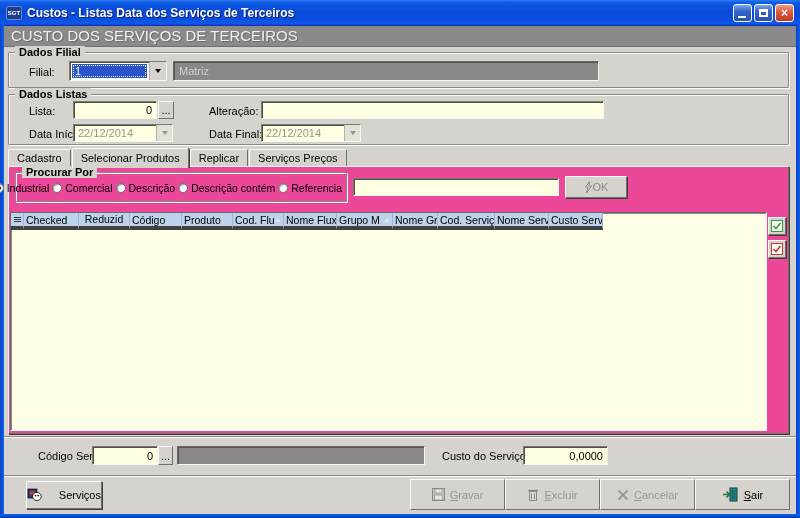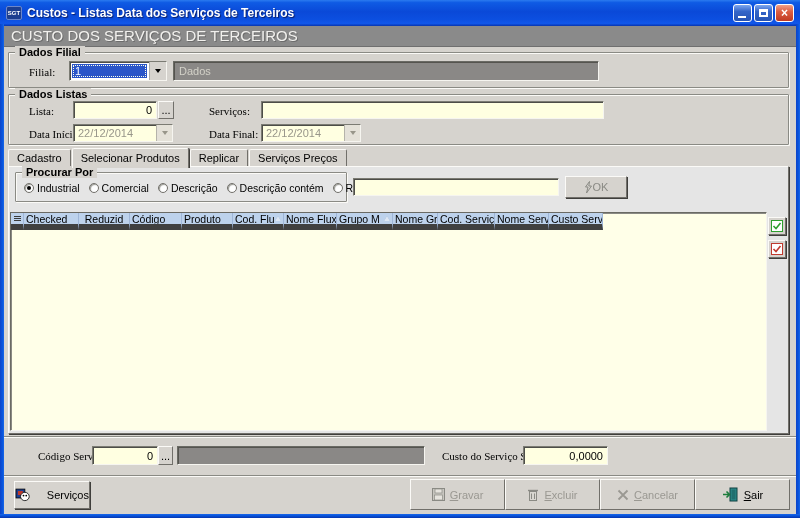--- a/index.html
+++ b/index.html
@@ -32,21 +32,21 @@
   .glyph-max{width:9px;height:8px;border:2px solid #fff;border-top-width:3px;}
   
   .band{position:absolute;left:4px;right:4px;top:26px;height:21px;background:#8a8a8a;
     border-bottom:1px solid #6f6f6f;color:#f2f1ee;font-size:15px;line-height:20px;padding-left:7px;
     text-shadow:1px 1px 0 #6c6c6c;white-space:nowrap;overflow:hidden;}
   
   .gbox{position:absolute;border:1px solid #8a8a84;border-radius:1px;
     box-shadow:inset 1px 1px 0 #fbfaf7, 1px 1px 0 #fbfaf7;}
   .gbox .legend{position:absolute;top:-7px;left:6px;background:#d6d3ce;padding:0 4px;
     font-weight:bold;font-size:11px;line-height:12px;}
-  .lbl{position:absolute;font-size:11px;line-height:12px;white-space:nowrap;font-family:Liberation Serif, serif;}
+  .lbl{position:absolute;font-size:11px;line-height:12px;white-space:nowrap;}
   
   .field{position:absolute;background:#ffffe1;border:1px solid;border-color:#7b7b73 #f6f5f0 #f6f5f0 #7b7b73;
     box-shadow:inset 1px 1px 0 #4d4d48;display:flex;align-items:center;padding:0 4px;overflow:hidden;white-space:nowrap;}
   .field.right{justify-content:flex-end;}
   .fieldgray{position:absolute;background:#8a8886;border:1px solid;border-color:#6a6a64 #f6f5f0 #f6f5f0 #6a6a64;
     box-shadow:inset 1px 1px 0 #55544f;color:#d3d1c8;display:flex;align-items:center;padding:0 5px;overflow:hidden;}
   
   .btn{position:absolute;background:#d6d3ce;border:1px solid;border-color:#fbfaf7 #716f6a #716f6a #fbfaf7;
     box-shadow:1px 1px 0 #3f3e3b;display:flex;align-items:center;justify-content:center;font-size:11px;}
   .btn.noshadow{box-shadow:none;}
@@ -63,33 +63,33 @@
   .datecombo .cbtn{width:16px;background:#e4e1d8;border-left:1px solid #b5b3aa;display:flex;align-items:center;justify-content:center;}
   .datecombo .arr{border-top-color:#98968a;}
   
   #tabs-bar{position:absolute;left:8px;top:147px;height:20px;display:flex;align-items:center;z-index:6;}
   .tab{height:17px;line-height:16px;padding:0 8px;background:#d6d3ce;margin-right:1px;
     border:1px solid #716f6a;border-bottom:none;border-top-color:#fbfaf7;border-left-color:#fbfaf7;
     border-radius:2px 2px 0 0;font-size:11px;white-space:nowrap;}
   .tab.active{height:20px;line-height:19px;position:relative;z-index:7;margin-bottom:-1px;
     box-shadow:1px 0 0 #3f3e3b;}
   
-  #tab-panel{position:absolute;left:8px;top:166px;width:781px;height:268px;background:#e5e5e5;
+  #tab-panel{position:absolute;left:8px;top:166px;width:781px;height:268px;background:#ec4899;
     border:1px solid;border-color:#fbfaf7 #716f6a #716f6a #fbfaf7;box-shadow:1px 1px 0 #3f3e3b;}
-  #radio-row{position:absolute;left:8px;top:9px;right:4px;display:flex;align-items:center;gap:9px;
-    white-space:nowrap;font-size:10.5px;}
+  #radio-row{position:absolute;left:8px;top:9px;right:4px;display:flex;align-items:center;gap:3px;
+    white-space:nowrap;font-size:10.5px;justify-content:flex-end;}
   .radio-item{display:flex;align-items:center;gap:3px;}
   .radio{width:10px;height:10px;border-radius:50%;background:#fff;border:1px solid #716f6a;
     box-shadow:inset 1px 1px 1px #9a9a94;position:relative;flex:0 0 auto;}
   .radio.checked::after{content:"";position:absolute;left:2px;top:2px;width:4px;height:4px;border-radius:50%;background:#000;}
   
   #grid{position:absolute;left:1px;top:45px;width:757px;height:219px;background:#ffffe8;
     border:1px solid;border-color:#6a6a64 #f6f5f0 #f6f5f0 #6a6a64;box-shadow:inset 1px 1px 0 #8a8a84;overflow:hidden;}
   #grid-header{display:flex;height:17px;}
-  .hcell{background:#bdd2ec;border-right:1px solid #9fb6d8;border-bottom:6px solid #404040;
+  .hcell{background:#bdd2ec;border-right:1px solid #9fb6d8;border-bottom:4px solid #404040;
     font-size:10.5px;color:#000;display:flex;align-items:center;padding:0 2px;overflow:hidden;white-space:nowrap;flex:0 0 auto;}
   .hcell .sortmark{margin-left:auto;width:0;height:0;border-left:3px solid transparent;border-right:3px solid transparent;
     border-bottom:5px solid #dde7f4;filter:drop-shadow(0 0 0.5px #8fa3c4);flex:0 0 auto;}
   .corner-icon{display:flex;flex-direction:column;gap:1px;margin:0 auto;}
   .corner-icon i{display:block;width:7px;height:1px;background:#3a3a3a;}
   .sidebtn{position:absolute;width:18px;height:18px;background:#d6d3ce;
     border:1px solid;border-color:#fbfaf7 #716f6a #716f6a #fbfaf7;box-shadow:1px 1px 0 #3f3e3b;
     display:flex;align-items:center;justify-content:center;}
   
   .divider{position:absolute;left:4px;right:4px;height:2px;border-top:1px solid #8a8a84;border-bottom:1px solid #fbfaf7;}
@@ -130,29 +130,29 @@
 
   <div class="gbox" style="left:8px;top:52px;width:781px;height:36px;">
     <span class="legend">Dados Filial</span>
     <span class="lbl" style="left:20px;top:13px;">Filial:</span>
     <div class="combo" style="left:60px;top:8px;width:98px;height:20px;">
       <div class="sel">1</div>
       <div class="cbtn">
           <span class="arr"></span>
         </div>
     </div>
-    <div class="fieldgray" style="left:164px;top:8px;width:426px;height:20px;">Dados</div>
+    <div class="fieldgray" style="left:164px;top:8px;width:426px;height:20px;">Matriz</div>
   </div>
 
   <div class="gbox" style="left:8px;top:94px;width:781px;height:51px;">
     <span class="legend">Dados Listas</span>
     <span class="lbl" style="left:20px;top:10px;">Lista:</span>
     <div class="field right" style="left:64px;top:6px;width:84px;height:18px;">0</div>
     <div class="btn noshadow" style="left:149px;top:6px;width:16px;height:18px;">...</div>
-    <span class="lbl" style="left:200px;top:10px;">Serviços:</span>
+    <span class="lbl" style="left:200px;top:10px;">Alteração:</span>
     <div class="field" style="left:252px;top:6px;width:343px;height:18px;"></div>
     <span class="lbl" style="left:20px;top:33px;">Data Início:</span>
     <div class="datecombo" style="left:64px;top:29px;width:100px;height:18px;">
       <div class="val">22/12/2014</div>
       <div class="cbtn">
           <span class="arr"></span>
         </div>
     </div>
     <span class="lbl" style="left:200px;top:33px;">Data Final:</span>
     <div class="datecombo" style="left:252px;top:29px;width:100px;height:18px;">
@@ -270,21 +270,21 @@
 
   <span class="lbl" style="left:38px;top:450px;">Código Serviço</span>
   <div class="field right" style="left:92px;top:446px;width:66px;height:19px;">0</div>
   <div class="btn noshadow" style="left:158px;top:446px;width:15px;height:19px;">...</div>
   <div class="fieldgray" style="left:177px;top:446px;width:248px;height:19px;"></div>
   <span class="lbl" style="left:442px;top:450px;">Custo do Serviço $</span>
   <div class="field right" style="left:523px;top:446px;width:85px;height:19px;">0,0000</div>
 
   <div class="divider" style="top:475px;"></div>
 
-  <div class="btn" style="left:14px;top:481px;width:76px;height:28px;gap:17px;">
+  <div class="btn" style="left:26px;top:481px;width:76px;height:28px;gap:17px;">
     <svg width="15" height="14" viewBox="0 0 15 14">
       <rect x="1" y="1" width="9" height="9" fill="#1d3e8f" stroke="#000" stroke-width="0.8"></rect>
       <rect x="3" y="3" width="5" height="4" fill="#c0392b"></rect>
       <ellipse cx="10" cy="8.5" rx="4.4" ry="4.2" fill="#fff" stroke="#000" stroke-width="0.8"></ellipse>
       <circle cx="8.6" cy="7.6" r="0.9" fill="#000"></circle>
       <circle cx="11.4" cy="7.6" r="0.9" fill="#000"></circle>
     </svg>
     <span>Serviços</span>
   </div>
 

